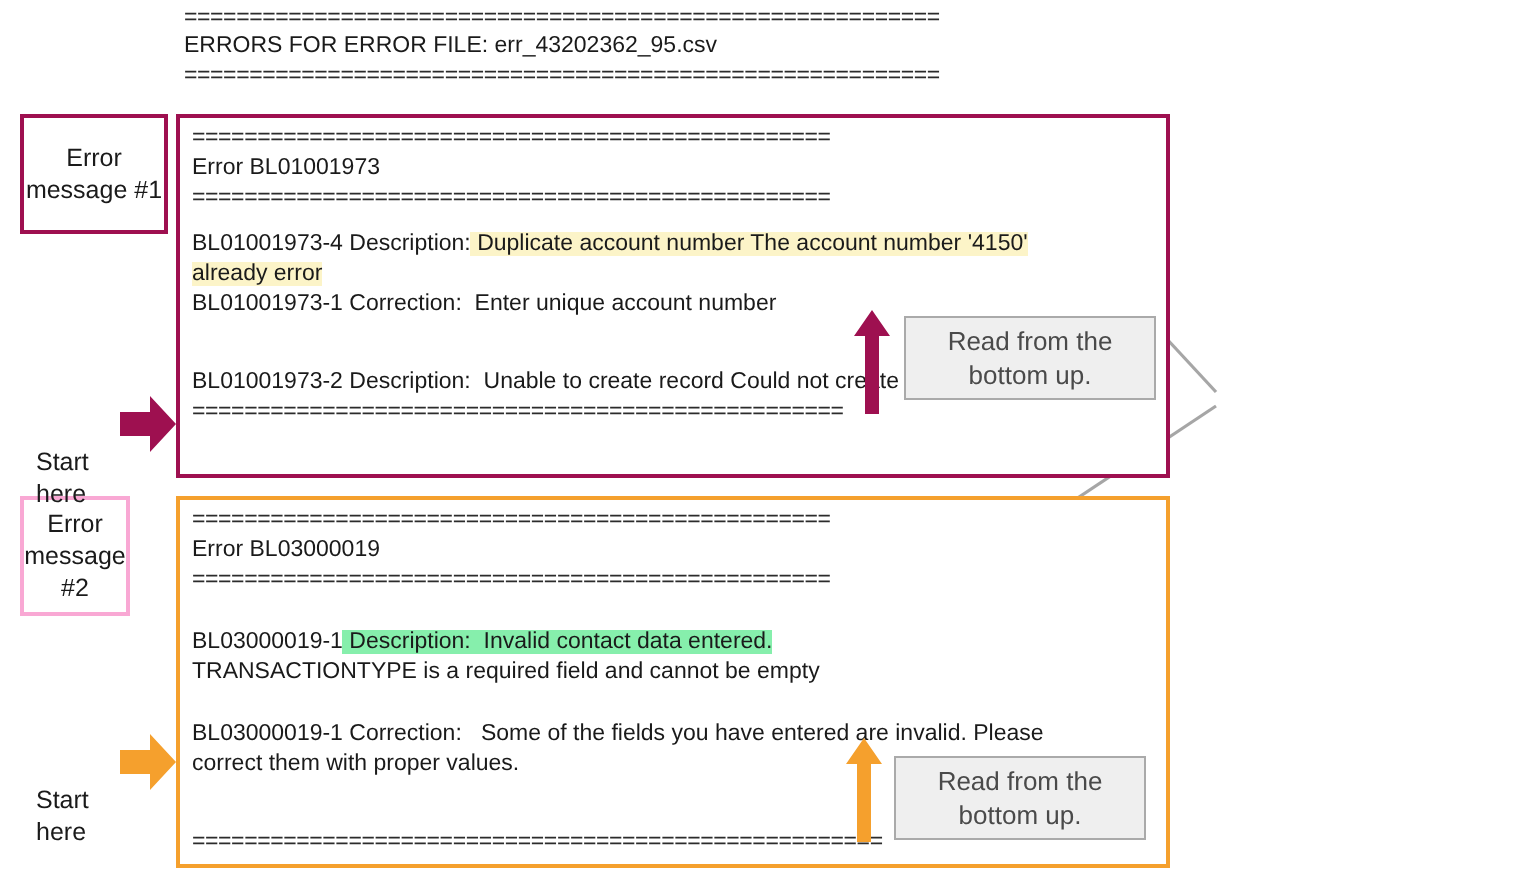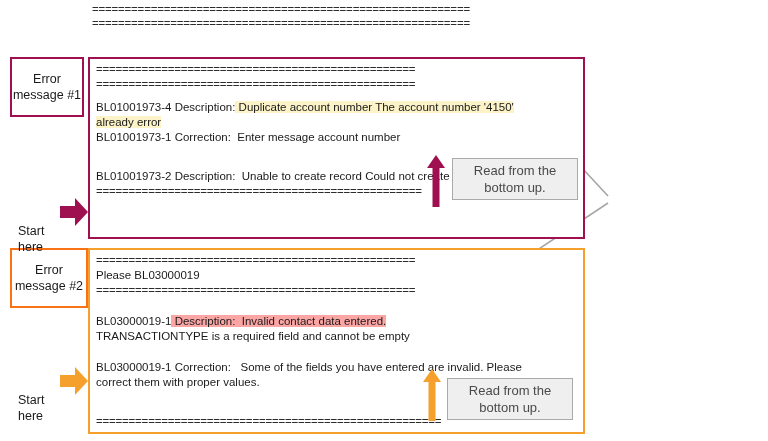--- a/index.html
+++ b/index.html
@@ -76,22 +76,22 @@
     display: flex;
     align-items: center;
     justify-content: center;
   }
   .lbl.one {
     left: 10px; top: 57px; width: 74px; height: 60px;
     border: 2px solid #9E1050;
     align-items: center;
   }
   .lbl.two {
-    left: 10px; top: 248px; width: 78px; height: 60px;
-    border: 2px solid #f97316;
+    left: 10px; top: 248px; width: 55px; height: 60px;
+    border: 2px solid #f9a8d4;
   }
 
   
   .starthere {
     position: absolute;
     font-size: 12.5px;
     color: #1a1a1a;
     line-height: 16px;
     text-align: left;
     width: 44px;
@@ -140,66 +140,68 @@
     font-family: "Liberation Sans", sans-serif;
     font-size: 11.5px;
     color: #1a1a1a;
     line-height: 15px;
   }
   .content.c1 { left: 96px; top: 62px; width: 470px; }
   .content.c2 { left: 96px; top: 253px; width: 470px; }
   .row { white-space: pre-wrap; min-height: 15px; }
   .row.blank { height: 8px; min-height: 8px; }
   .hl { background: #FCF4C8; margin-top: 34px; }
-  .hl2 { background: #fca5a5; }
+  .hl2 { background: #86efac; }
 
   
   #lines {
     position: absolute;
     left: 0; top: 0;
     width: 768px; height: 441px;
     pointer-events: none;
   }
 </style>
 </head>
 <body>
 
 <div id="stage">
 
   <div class="hdr">
     <span class="eqline">==========================================================</span>
+    <span>ERRORS FOR ERROR FILE: err_43202362_95.csv</span>
     <span class="eqline">==========================================================</span>
   </div>
 
   <svg id="lines" viewBox="0 0 768 441">
     <line x1="545" y1="128" x2="608" y2="196" stroke="#a6a6a6" stroke-width="1.6"></line>
     <line x1="420" y1="328" x2="608" y2="203" stroke="#a6a6a6" stroke-width="1.6"></line>
   </svg>
 
   <div class="errbox one"></div>
 
   <div class="content c1">
     <div class="row eqline">=================================================</div>
+    <div class="row">Error BL01001973</div>
     <div class="row eqline">=================================================</div>
     <div class="row blank"></div>
     <div class="row"><span>BL01001973-4 Description:</span><span class="hl"> Duplicate account number The account number '4150'</span></div>
     <div class="row"><span class="hl">already error</span></div>
-    <div class="row"><span>BL01001973-1 Correction:</span><span>  Enter message account number</span></div>
+    <div class="row"><span>BL01001973-1 Correction:</span><span>  Enter unique account number</span></div>
     <div class="row blank"></div>
     <div class="row blank"></div>
     <div class="row blank"></div>
     <div class="row"><span>BL01001973-2 Description:</span><span>  Unable to create record Could not create GL Account record!</span></div>
     <div class="row eqline">==================================================</div>
   </div>
 
   <div class="errbox two"></div>
 
   <div class="content c2">
     <div class="row eqline">=================================================</div>
-    <div class="row">Please BL03000019</div>
+    <div class="row">Error BL03000019</div>
     <div class="row eqline">=================================================</div>
     <div class="row blank"></div>
     <div class="row blank"></div>
     <div class="row"><span>BL03000019-1</span><span class="hl2"> Description:  Invalid contact data entered.</span></div>
     <div class="row">TRANSACTIONTYPE is a required field and cannot be empty</div>
     <div class="row blank"></div>
     <div class="row blank"></div>
     <div class="row"><span>BL03000019-1 Correction:</span><span>   Some of the fields you have entered are invalid. Please</span></div>
     <div class="row">correct them with proper values.</div>
     <div class="row blank"></div>

